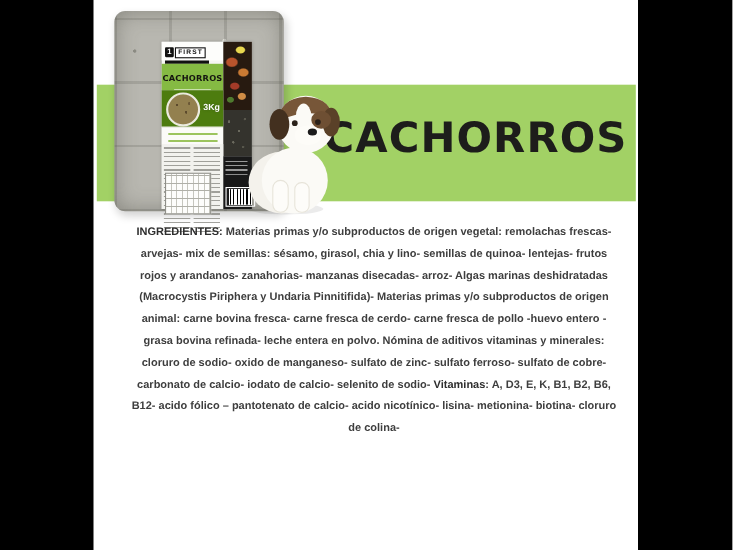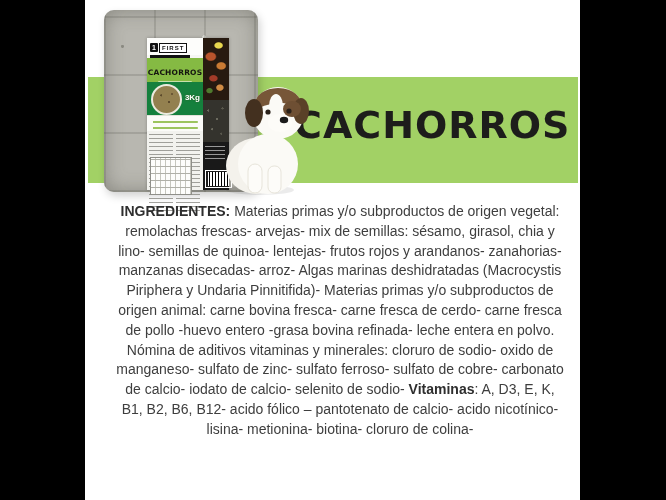--- a/index.html
+++ b/index.html
@@ -60,21 +60,21 @@
     letter-spacing:1px;padding:0 2px;line-height:8px;height:8px;background:#fff;
   }
   .logo-strip{height:3px;width:40px;margin-left:3px;background:#111;}
 
   .label-green{
     height:21px;background:#85ba43;text-align:center;padding-top:3px;
   }
   .label-green .t{font-size:7.5px;font-weight:bold;color:#151510;font-family:"DejaVu Sans",sans-serif;letter-spacing:.2px;}
   .label-sub{display:block;margin:2px auto 0;width:60%;height:3px;background:rgba(255,255,255,.55);border-radius:1px;}
 
-  .bowl-panel{height:33px;background:#15803d;position:relative;}
+  .bowl-panel{height:33px;background:#4d7c0f;position:relative;}
   .bowl{
     position:absolute;left:4px;top:2px;width:27px;height:27px;border-radius:50%;
     background:
       radial-gradient(2px 2px at 30% 35%,#5c4a2c 0 50%,transparent 60%),
       radial-gradient(2px 2px at 60% 60%,#5c4a2c 0 50%,transparent 60%),
       radial-gradient(2px 2px at 70% 30%,#6b5836 0 50%,transparent 60%),
       radial-gradient(circle,#93804f 0 70%,#7a6a40 100%);
     border:2px solid #eceadf;
   }
   .weight{
@@ -137,22 +137,23 @@
     border:1px solid #fff;
     background-image:repeating-linear-gradient(90deg,#000 0 1px,#fff 1px 3px);
     background-clip:content-box;padding:1px 2px;
   }
 
   .puppy{position:absolute;left:122px;top:72px;width:92px;height:116px;}
 
   
   .ingredients{
     position:absolute;left:116px;top:202px;width:448px;margin:0;
-    text-align:center;font-size:14px;line-height:19.8px;color:#3e3e3e;
+    text-align:center;font-size:10px;line-height:19.8px;color:#3e3e3e;
     font-family:"Liberation Sans",sans-serif;
+    font-weight:bold;
   }
   .ingredients b{color:#2e2e2e;}
 </style>
 </head>
 <body>
 
 <div class="stage">
 
   <div class="bar left"></div>
   <div class="bar right"></div>

